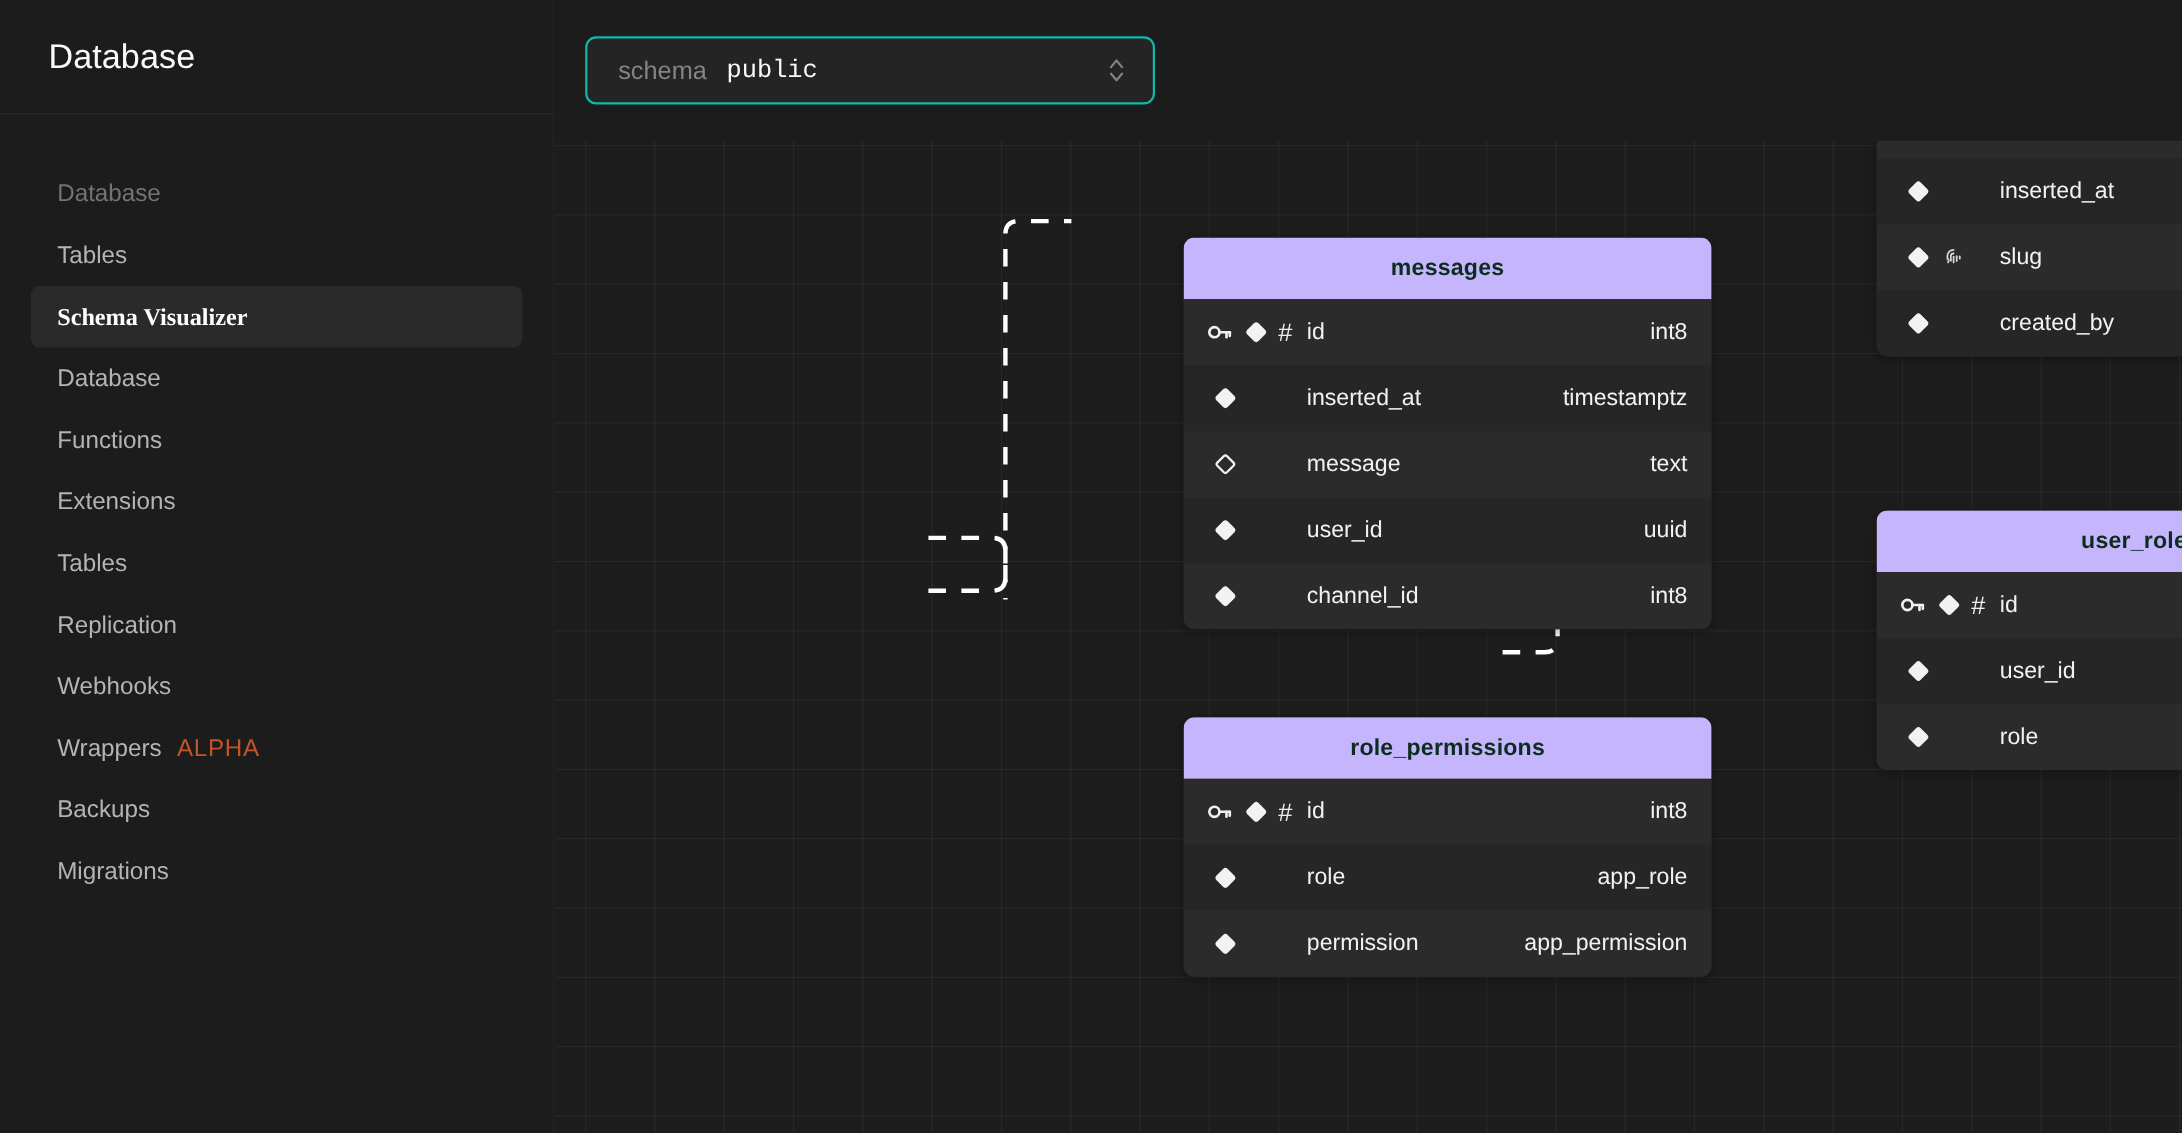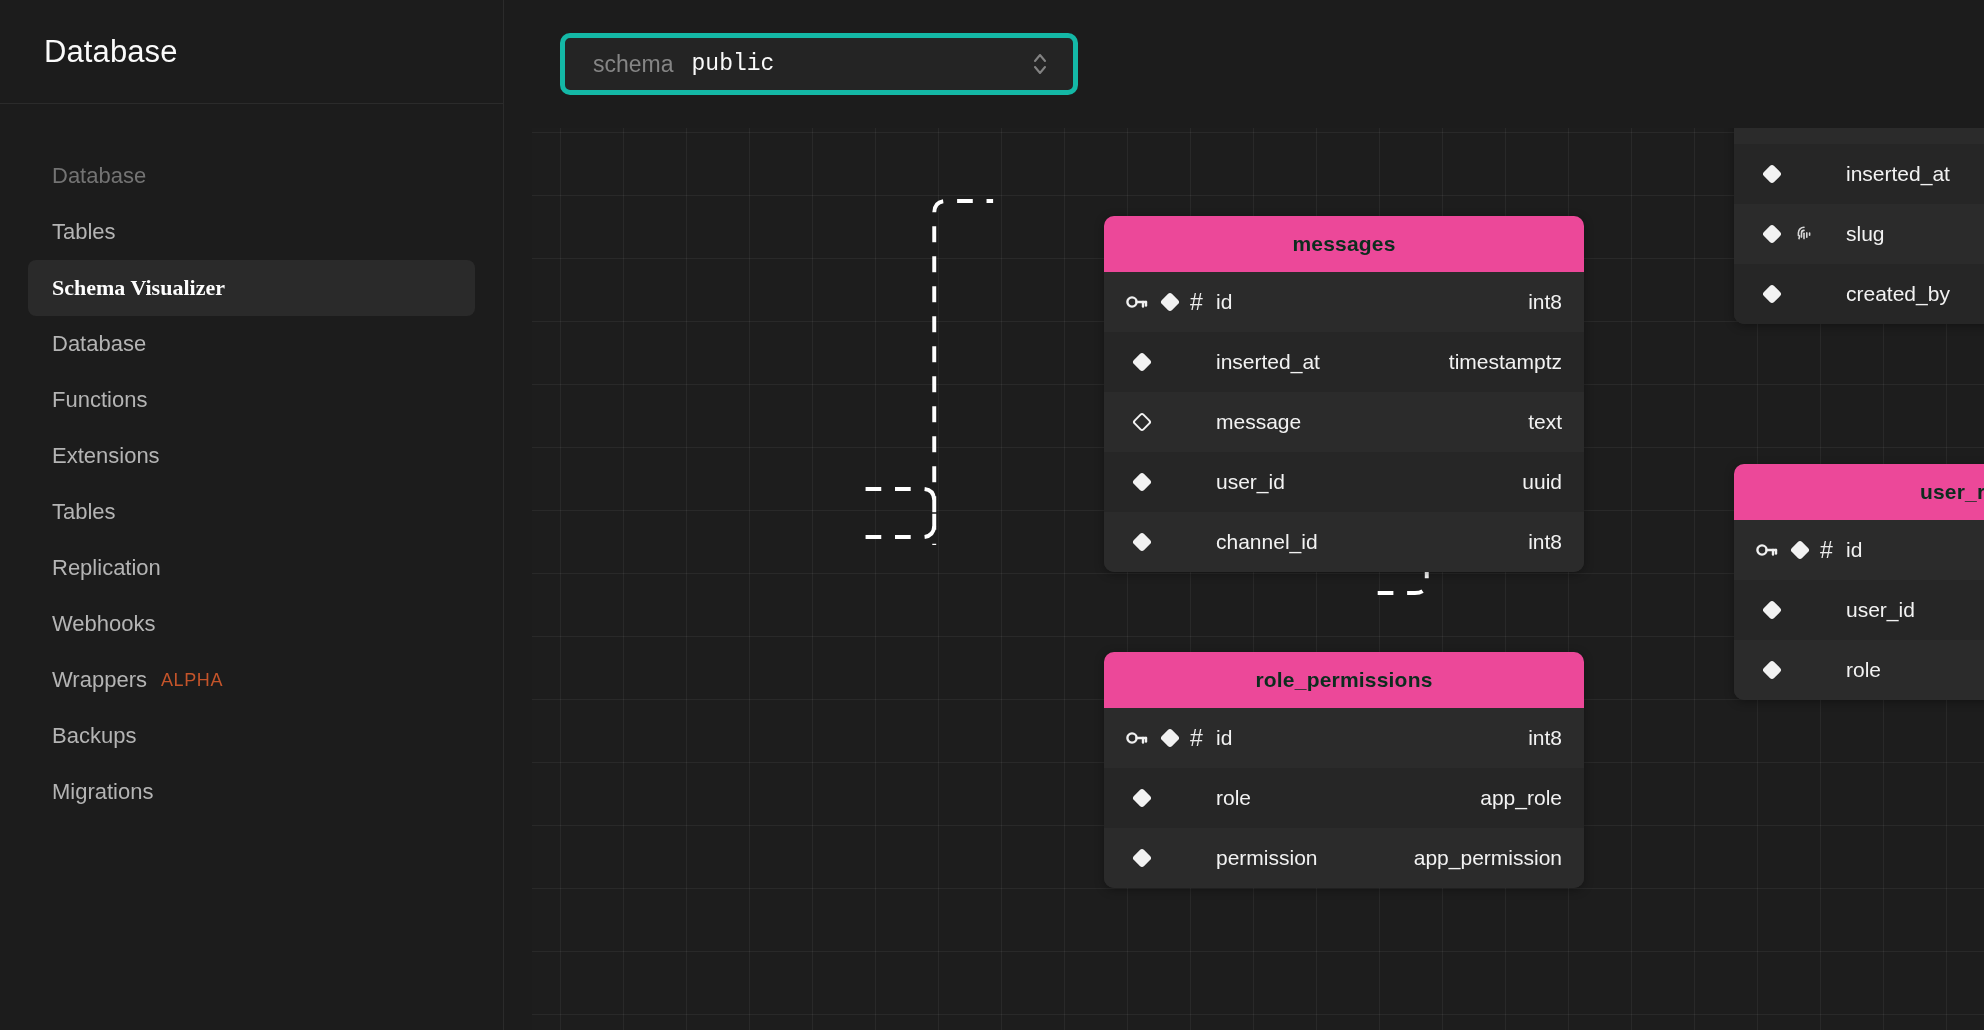--- a/index.html
+++ b/index.html
@@ -2,21 +2,21 @@
 <html><head>
 <meta charset="utf-8">
 <style>
   * { box-sizing: border-box; margin: 0; padding: 0; }
   html, body {
     width: 1984px; height: 1030px;
     background: #1c1c1c;
     font-family: "Liberation Sans", sans-serif;
     overflow: hidden;
   }
-  .app { display: flex; width: 1984px; height: 1030px; gap: 28px; }
+  .app { display: flex; width: 1984px; height: 1030px; }
 
   
   .sidebar {
     width: 504px; height: 1030px;
     background: #1c1c1c;
     border-right: 1px solid #2b2b2b;
     flex: 0 0 504px;
     position: relative;
   }
   .sidebar-header {
@@ -36,42 +36,42 @@
     margin: 0 28px;
     padding: 0 24px;
     border-radius: 8px;
     color: #b4b4b4;
     font-size: 22px;
     cursor: pointer;
     white-space: nowrap;
   }
   .nav-item.muted { color: #737373; }
   .nav-item.active { background: #2a2a2a; color: #fdfdfd; font-weight: 700; font-family: Liberation Serif, serif; }
-  .badge-alpha { color: #c4542a; font-size: 18px; letter-spacing: .6px; }
+  .badge-alpha { color: #c4542a; font-size: 22px; letter-spacing: .6px; }
 
   
   .canvas {
     position: relative;
     flex: 1 1 auto;
     height: 1030px;
     background: #1c1c1c;
     overflow: hidden;
   }
   .toolbar {
     position: absolute; left: 0; top: 0;
     width: 100%; height: 128px;
     background: #1c1c1c;
     z-index: 40;
     display: flex; align-items: center;
     padding-left: 28px;
   }
   .schema-select {
     width: 518px; height: 62px;
     background: #242424;
-    border: 5px solid #14b8a6;
+    border: 2px solid #14b8a6;
     border-radius: 10px;
     display: flex; align-items: center;
     padding: 0 22px 0 28px;
     cursor: pointer;
     gap: 18px;
   }
   .schema-label { color: #858585; font-size: 23px; }
   .schema-value { color: #fafafa; font-size: 23px; font-family: Liberation Mono, monospace; }
   .schema-chevrons { margin-left: auto; opacity: .55; display:flex; }
 
@@ -91,21 +91,21 @@
   .node {
     position: absolute;
     z-index: 20;
     border-radius: 10px;
     background: #2a2a2a;
     box-shadow: 0 2px 10px rgba(0,0,0,.35);
     overflow: hidden;
   }
   .node-header {
     height: 56px;
-    background: #ec4899;
+    background: #c4b5fd;
     display: flex; align-items: center; justify-content: center;
     color: #0c2d1e;
     font-size: 21px; font-weight: 700;
     letter-spacing: .2px;
   }
   .col-row {
     height: 60px;
     display: flex; align-items: center;
     padding: 0 22px 0 20px;
     background: #2b2b2b;

